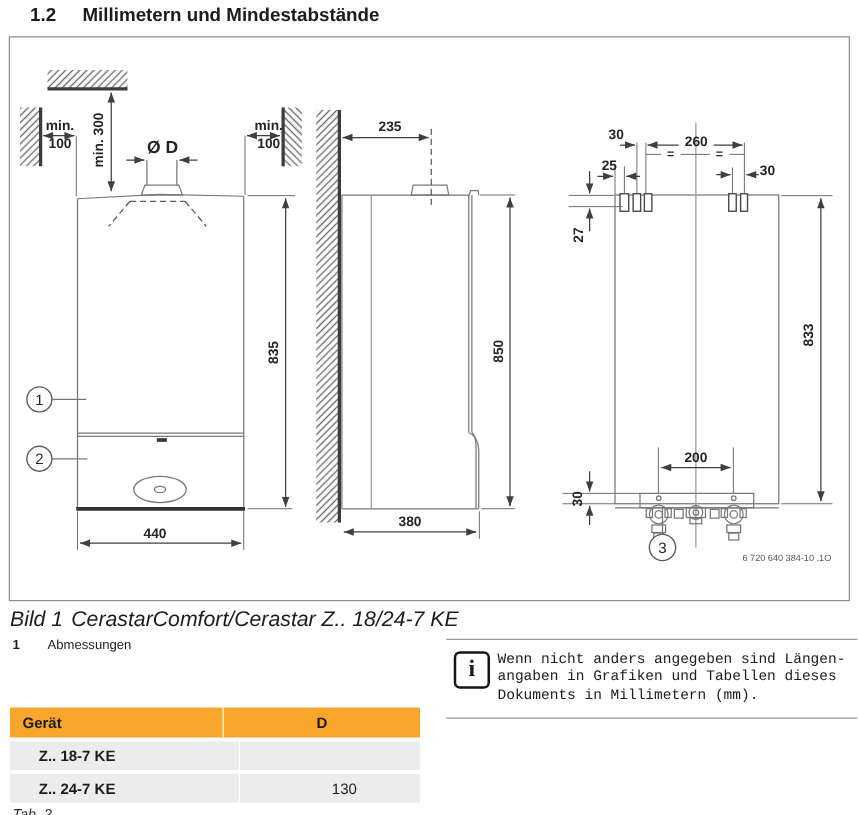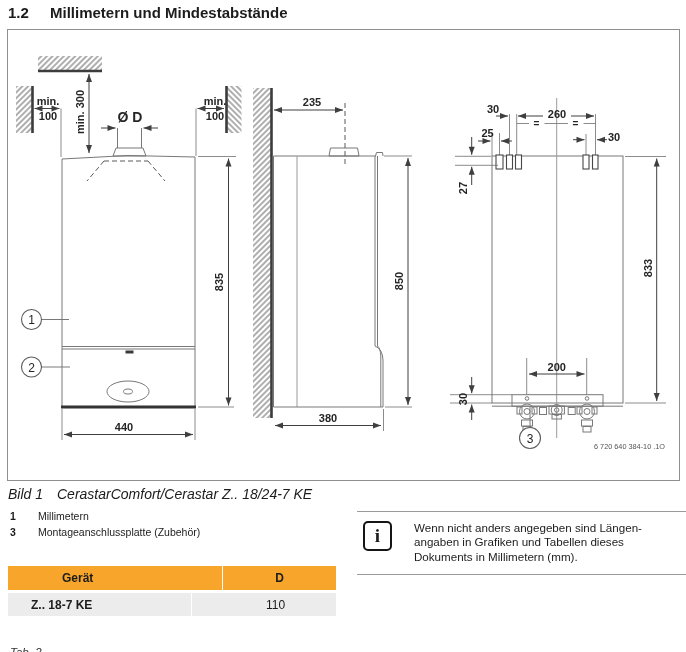--- a/index.html
+++ b/index.html
@@ -1,50 +1,50 @@
 <!DOCTYPE html>
 <html><head>
 <meta charset="utf-8">
 <style>
   html,body{margin:0;padding:0}
   body{width:686px;height:652px;overflow:hidden;background:#fff;position:relative;
        font-family:"Liberation Sans",sans-serif;color:#1c1c1c;}
   .heading{position:absolute;left:8px;top:4px;font-weight:bold;font-size:15px;}
-  .hnum{display:inline-block;width:42px;}
+  .hnum{display:inline-block;width:42px;margin-left:16px;}
   .figure-box{position:absolute;left:7px;top:29px;width:671px;height:450px;
               border:1px solid #8f8f8f;background:#fff;}
   svg{display:block}
   
   .o{stroke:#787878;stroke-width:1;fill:none}
   .o2{stroke:#9b9b9b;stroke-width:1;fill:none}
   .t{stroke:#3c3c3c;stroke-width:2.6}
   .tb{stroke:#333;stroke-width:3}
   .d{stroke:#3f3f3f;stroke-width:1;fill:none}
   .x{stroke:#6f6f6f;stroke-width:.8;fill:none}
   .dash{stroke:#5a5a5a;stroke-width:1;stroke-dasharray:5 3;fill:none}
   .slot{fill:#fff;stroke:#474747;stroke-width:1.1}
   .c{fill:#fff;stroke:#5c5c5c;stroke-width:1.1}
   text{fill:#252525}
   .dt{font:bold 11px "Liberation Sans",sans-serif}
   .dt2{font:bold 14px "Liberation Sans",sans-serif}
   .eq{font:bold 10px "Liberation Sans",sans-serif}
   .cn{font:12px "Liberation Sans",sans-serif}
   .ref{font:7.3px "Liberation Sans",sans-serif;fill:#555}
   
-  .caption{position:absolute;left:8px;top:486px;font-style:italic;font-size:14px;}
+  .caption{position:absolute;left:8px;top:486px;font-style:italic;font-size:17px;}
   .cap-label{display:inline-block;width:49px;}
   .legend{position:absolute;left:10px;top:509px;font-size:10.5px;line-height:15.5px;}
   .legend .num{display:inline-block;width:28px;font-weight:bold;}
   .note{position:absolute;left:357px;top:511px;width:329px;
         border-top:1px solid #9a9a9a;border-bottom:1px solid #9a9a9a;padding:9px 0 10px;}
   .note-inner{display:flex;align-items:flex-start;}
   .note-icon{width:25px;height:26px;border:2.4px solid #151515;border-radius:5px;
              display:flex;align-items:center;justify-content:center;flex:none;margin-left:6px;
              font-family:"Liberation Serif",serif;font-weight:bold;font-size:19px;}
-  .note-text{margin-left:22px;font-size:11.6px;line-height:14.3px;white-space:pre-line;}
+  .note-text{margin-left:6px;font-size:11.6px;line-height:14.3px;white-space:pre-line;font-family:Liberation Mono, monospace;}
   .dtable{position:absolute;left:8px;top:566px;width:328px;font-size:12px;}
   .trow{display:flex;margin-bottom:3px;}
   .trow .c1{width:160px;padding-left:10px;display:flex;align-items:center;font-weight:bold;
             border-right:1px solid #fff;}
   .trow .c2{flex:1;display:flex;align-items:center;justify-content:center;}
   .thead .c1,.thead .c2{height:24px;}
   .tbody-row .c1,.tbody-row .c2{height:23px;padding-left:23px;}
   .thead .c2{font-weight:bold;}
   .tbody-row .c2{font-weight:normal;}
   .tab-caption{position:absolute;left:10px;top:646px;font-style:italic;font-size:11.5px;color:#333;}
@@ -254,40 +254,40 @@
   </g>
 </svg>
 </div>
 
 <div class="caption">
   <span class="cap-label">Bild 1</span><span>CerastarComfort/Cerastar Z.. 18/24-7 KE</span>
 </div>
 
 <div class="legend">
   <div>
-    <span class="num">1</span><span>Millimetern</span>
-  </div>
-  <div>
-    <span class="num">3</span><span>Montageanschlussplatte (Zubehör)</span>
+    <span class="num">1</span><span>Abmessungen</span>
   </div>
 </div>
 
 <div class="note">
   <div class="note-inner">
     <div class="note-icon">i</div>
     <div class="note-text">Wenn nicht anders angegeben sind Längen-
 angaben in Grafiken und Tabellen dieses
 Dokuments in Millimetern (mm).</div>
   </div>
 </div>
 
 <div class="dtable">
-  <div class="trow thead" style="background-color: rgb(247, 166, 43); padding-left: 44px;">
+  <div class="trow thead" style="background-color: rgb(247, 166, 43);">
     <div class="c1">Gerät</div>
     <div class="c2">D</div>
   </div>
   <div class="trow tbody-row" style="background-color: rgb(236, 236, 236);">
     <div class="c1">Z.. 18-7 KE</div>
-    <div class="c2">110</div>
+  </div>
+  <div class="trow tbody-row" style="background-color: rgb(236, 236, 236);">
+    <div class="c1">Z.. 24-7 KE</div>
+    <div class="c2">130</div>
   </div>
 </div>
 
 <div class="tab-caption">Tab. 2</div>
 
 </body></html>

